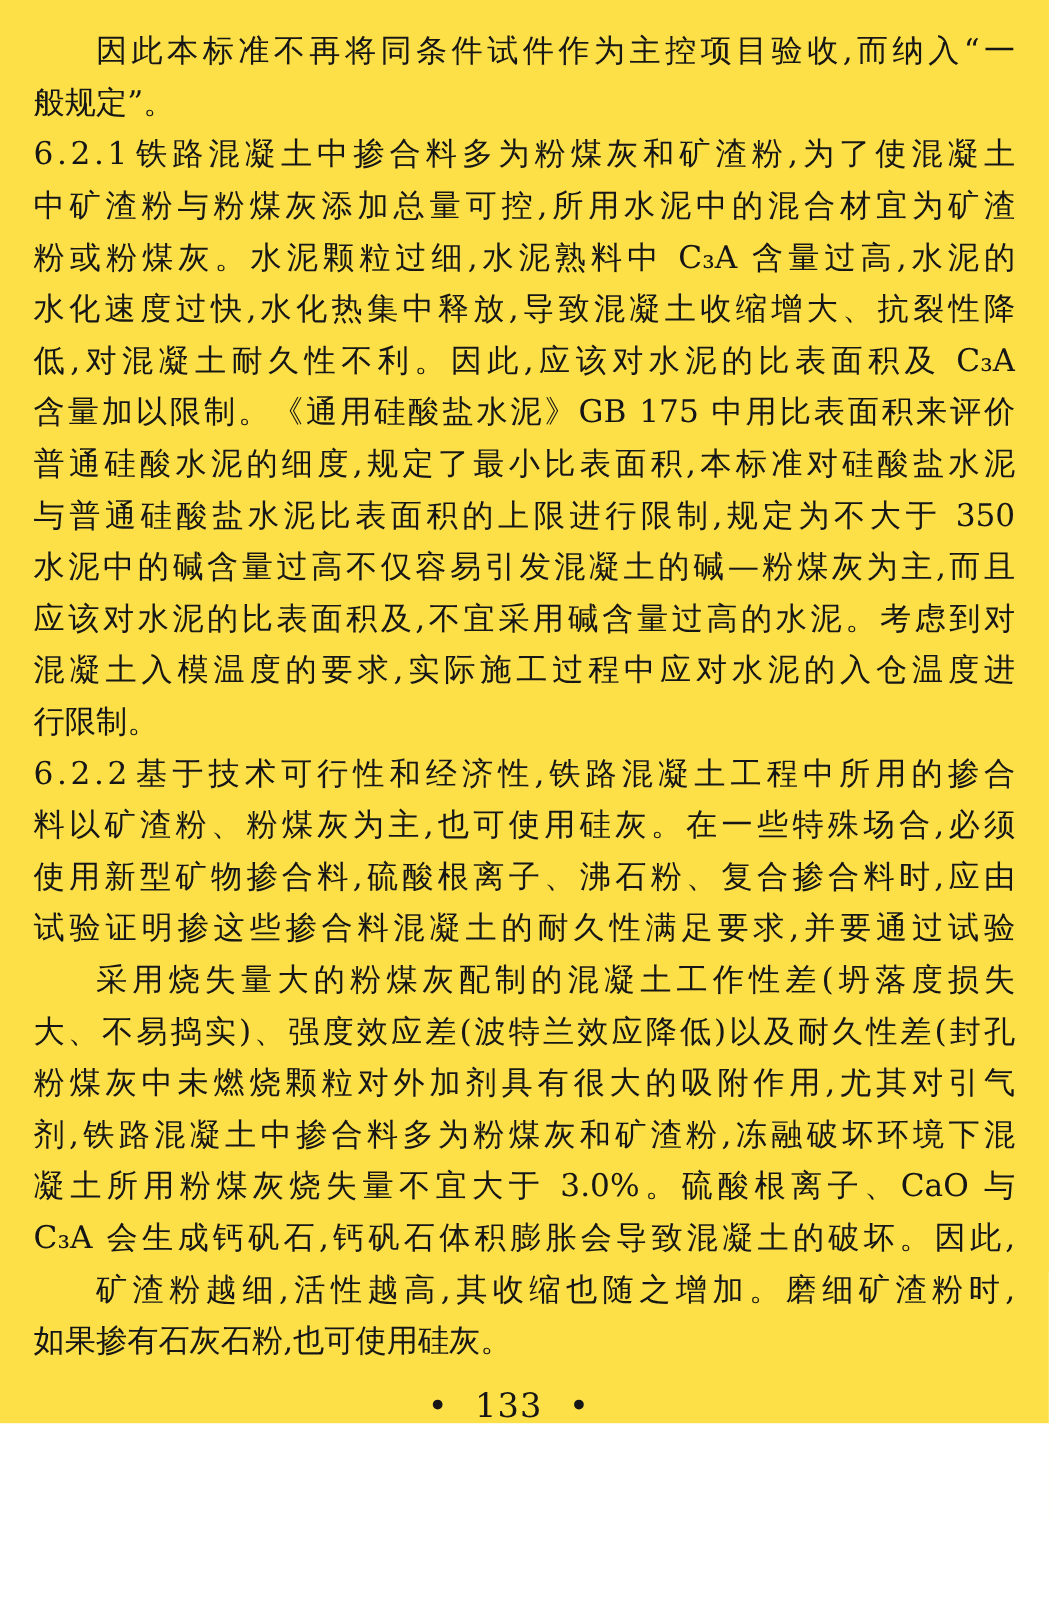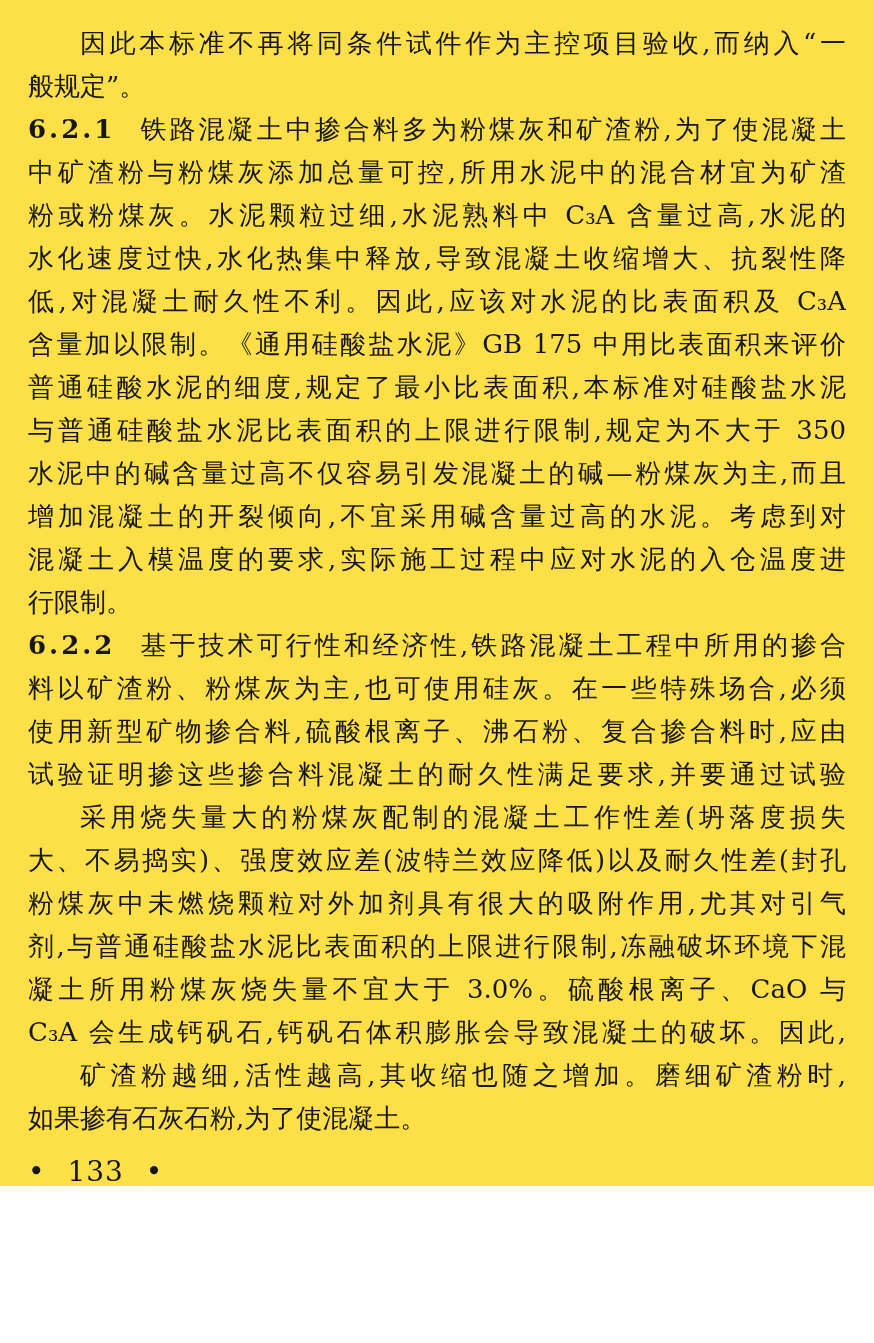--- a/index.html
+++ b/index.html
@@ -33,29 +33,28 @@
     text-justify: inter-character;
     white-space: normal;
   }
   .line.fill {
     text-align-last: justify;
   }
   .line.indent {
     text-indent: 2em;
   }
   .num {
-    font-weight: bold;
+    font-weight: normal;
     letter-spacing: 3px;
-    margin-right: 22px;
   }
   .footer {
     margin-top: 12px;
     width: 818px;
     padding-left: 28px;
-    text-align: left;
+    text-align: center;
     font-size: 28px;
     line-height: 40px;
   }
   .footer .pageno {
     display: inline-block;
     padding-right: 26px;
     word-spacing: 12px;
     letter-spacing: 1px;
   }
 </style>
@@ -68,32 +67,32 @@
       <div class="line"><span>般规定”。</span></div>
       <div class="line fill"><span class="num">6.2.1</span><span>铁路混凝土中掺合料多为粉煤灰和矿渣粉,为了使混凝土</span></div>
       <div class="line fill"><span>中矿渣粉与粉煤灰添加总量可控,所用水泥中的混合材宜为矿渣</span></div>
       <div class="line fill"><span>粉或粉煤灰。水泥颗粒过细,水泥熟料中 C₃A 含量过高,水泥的</span></div>
       <div class="line fill"><span>水化速度过快,水化热集中释放,导致混凝土收缩增大、抗裂性降</span></div>
       <div class="line fill"><span>低,对混凝土耐久性不利。因此,应该对水泥的比表面积及 C₃A</span></div>
       <div class="line fill"><span>含量加以限制。《通用硅酸盐水泥》GB 175 中用比表面积来评价</span></div>
       <div class="line fill"><span>普通硅酸水泥的细度,规定了最小比表面积,本标准对硅酸盐水泥</span></div>
       <div class="line fill"><span>与普通硅酸盐水泥比表面积的上限进行限制,规定为不大于 350 m²/kg。</span></div>
       <div class="line fill"><span>水泥中的碱含量过高不仅容易引发混凝土的碱—粉煤灰为主,而且</span></div>
-      <div class="line fill"><span>增加混凝土的开裂倾向,不宜采用碱含量过高的水泥。考虑到对</span></div>
+      <div class="line fill"><span>应该对水泥的比表面积及,不宜采用碱含量过高的水泥。考虑到对</span></div>
       <div class="line fill"><span>混凝土入模温度的要求,实际施工过程中应对水泥的入仓温度进</span></div>
       <div class="line"><span>行限制。</span></div>
       <div class="line fill"><span class="num">6.2.2</span><span>基于技术可行性和经济性,铁路混凝土工程中所用的掺合</span></div>
       <div class="line fill"><span>料以矿渣粉、粉煤灰为主,也可使用硅灰。在一些特殊场合,必须</span></div>
       <div class="line fill"><span>使用新型矿物掺合料,硫酸根离子、沸石粉、复合掺合料时,应由</span></div>
       <div class="line fill"><span>试验证明掺这些掺合料混凝土的耐久性满足要求,并要通过试验</span></div>
       <div class="line indent fill"><span>采用烧失量大的粉煤灰配制的混凝土工作性差(坍落度损失</span></div>
       <div class="line fill"><span>大、不易捣实)、强度效应差(波特兰效应降低)以及耐久性差(封孔</span></div>
       <div class="line fill"><span>粉煤灰中未燃烧颗粒对外加剂具有很大的吸附作用,尤其对引气</span></div>
-      <div class="line fill"><span>剂,与普通硅酸盐水泥比表面积的上限进行限制,冻融破坏环境下混</span></div>
+      <div class="line fill"><span>剂,铁路混凝土中掺合料多为粉煤灰和矿渣粉,冻融破坏环境下混</span></div>
       <div class="line fill"><span>凝土所用粉煤灰烧失量不宜大于 3.0%。硫酸根离子、CaO 与</span></div>
       <div class="line fill"><span>C₃A 会生成钙矾石,钙矾石体积膨胀会导致混凝土的破坏。因此,</span></div>
       <div class="line indent fill"><span>矿渣粉越细,活性越高,其收缩也随之增加。磨细矿渣粉时,</span></div>
-      <div class="line"><span>如果掺有石灰石粉,为了使混凝土。</span></div>
+      <div class="line"><span>如果掺有石灰石粉,也可使用硅灰。</span></div>
     </div>
   <div class="footer">
     <span class="pageno">• 133 •</span>
   </div>
 </div>
 
 </body></html>

